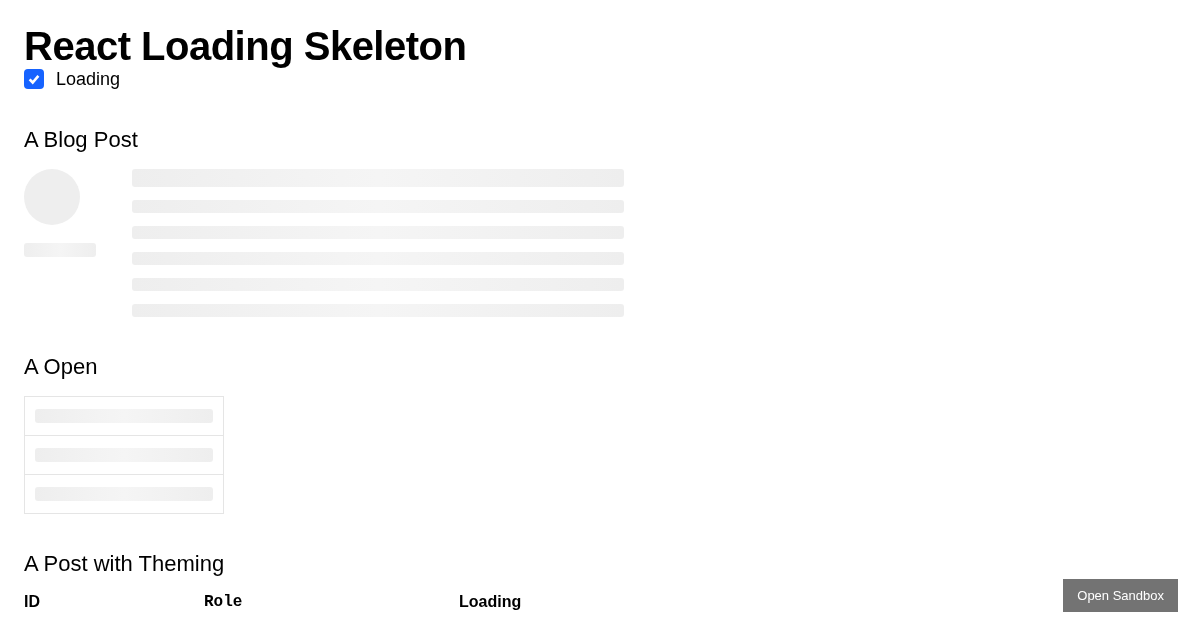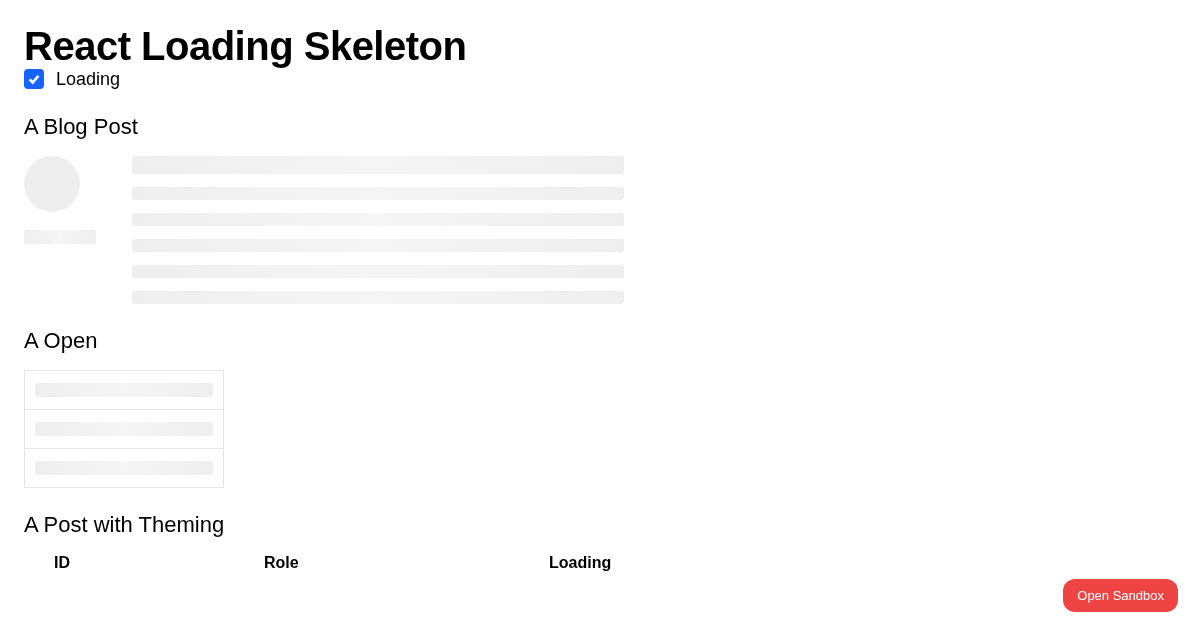--- a/index.html
+++ b/index.html
@@ -18,21 +18,21 @@
     }
     h1 {
       font-size: 40px;
       font-weight: 600;
       color: #000;
       letter-spacing: -0.5px;
     }
     h2 {
       font-size: 22px;
       font-weight: 500;
-      margin-top: 24px;
+      margin-top: 37px;
       margin-bottom: 16px;
       color: #000;
     }
     .checkbox-row {
       display: flex;
       gap: 12px;
       margin-bottom: 0;
     }
     .checkbox {
       width: 20px;
@@ -110,35 +110,34 @@
       width: 100%;
     }
     .table-headers {
       display: flex;
       margin-top: 14px;
       font-weight: 700;
       font-size: 16px;
     }
     .th {
       padding-right: 120px;
-      margin-left: 30px;
     }
     .th-id { width: 180px; }
     .th-name { width: 330px; }
-    .th-role { width: 255px; }
+    .th-role { width: 255px; font-family: Liberation Mono, monospace; }
     .th-status { }
     .open-sandbox {
       position: absolute;
       bottom: 18px;
       right: 22px;
-      background: #ef4444;
+      background: #737373;
       color: #fff;
       font-size: 13px;
       padding: 9px 14px;
-      border-radius: 12px;
+      border-radius: 0;
       cursor: pointer;
       border: none;
     }
   </style>
 </head>
 <body>
 
 <h1>React Loading Skeleton</h1>
 
 <div class="checkbox-row">

